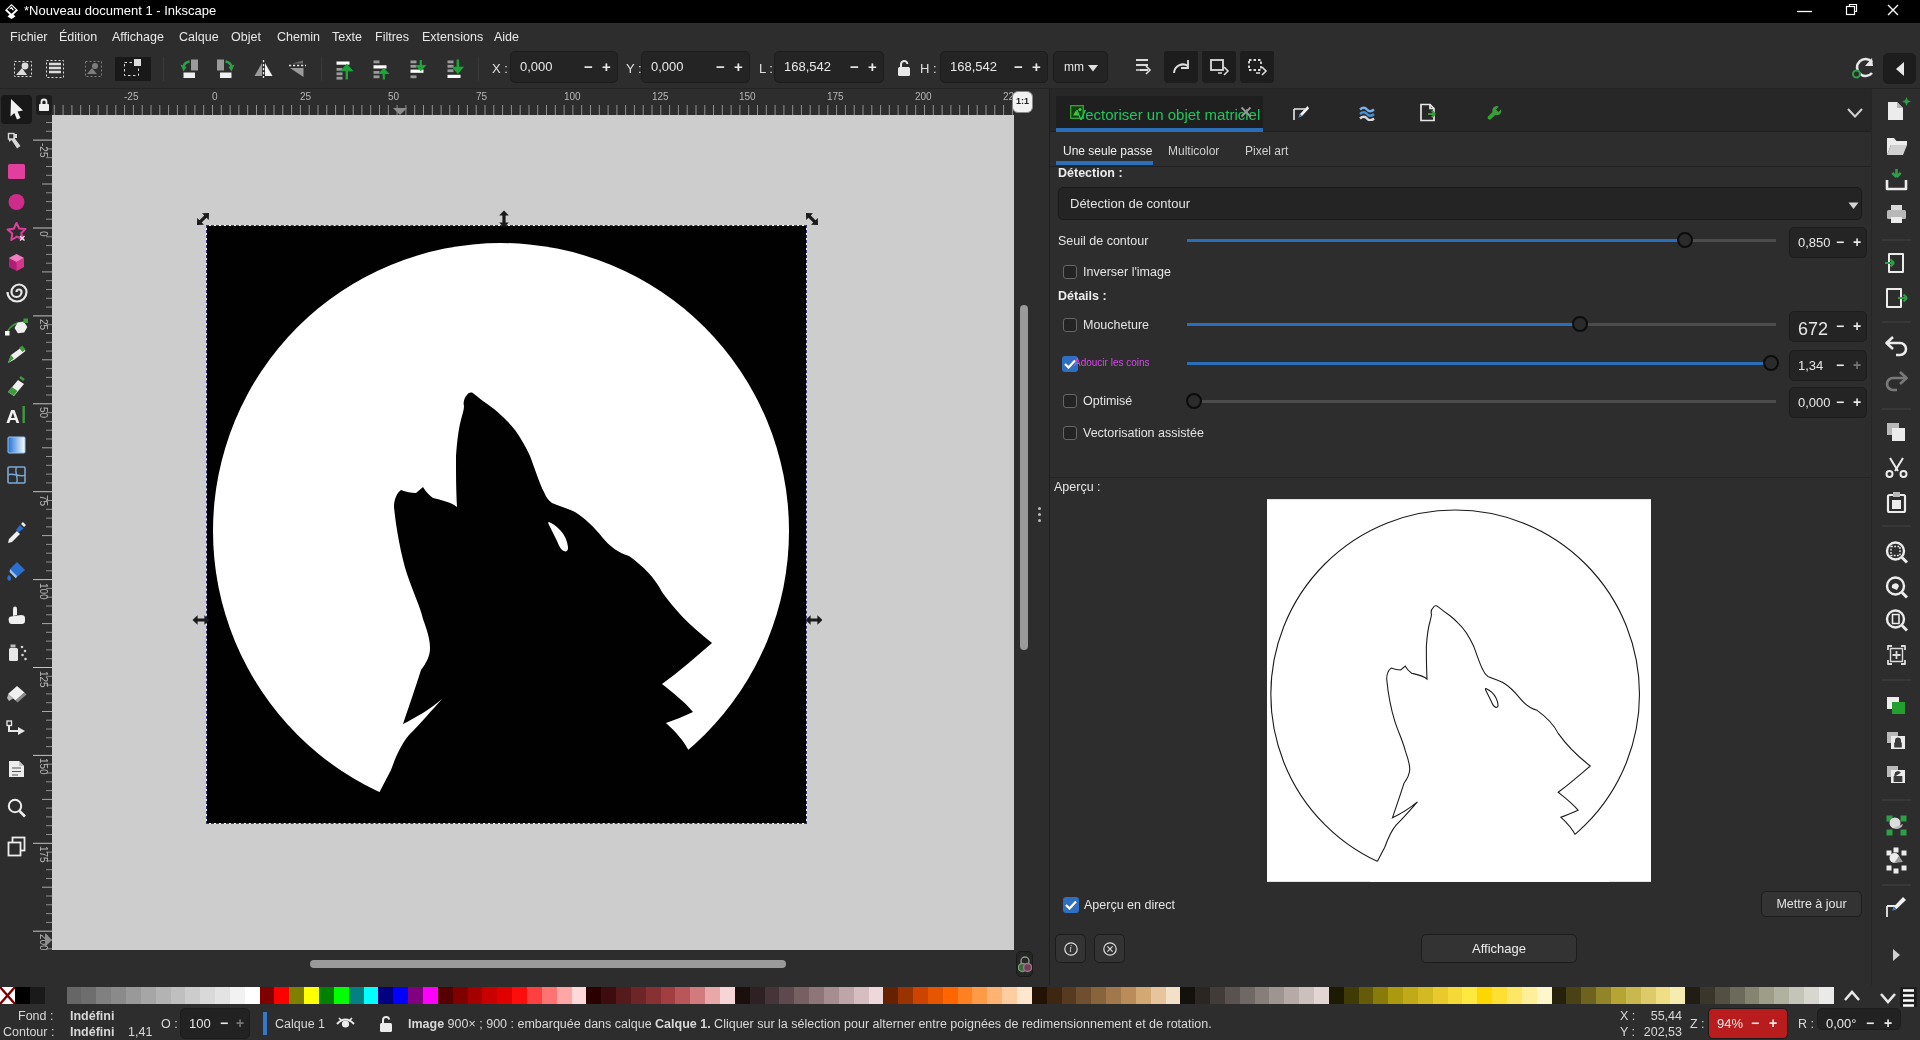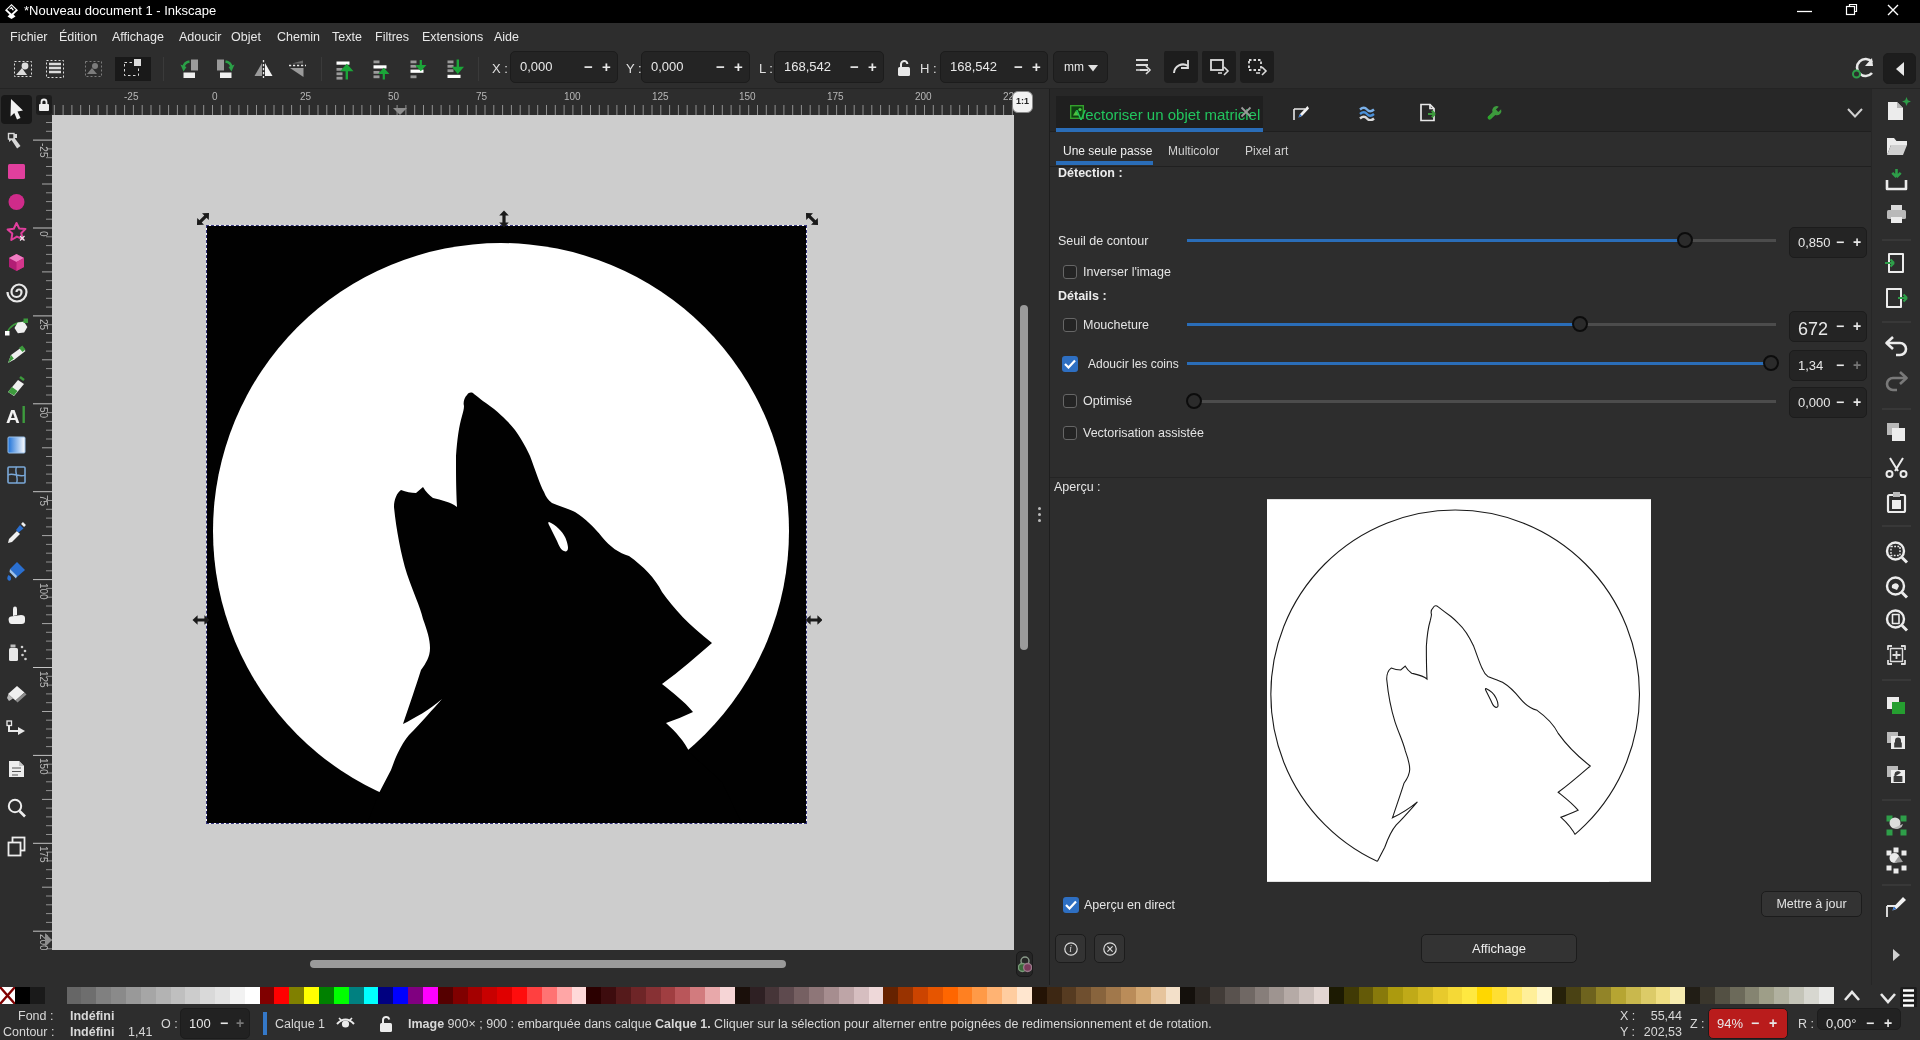--- a/index.html
+++ b/index.html
@@ -34,21 +34,21 @@
     <path d="M1 9.5 H16" stroke="#fff" stroke-width="1.3"></path>
     <rect x="50.5" y="4.5" width="8" height="8" fill="none" stroke="#fff" stroke-width="1.2"></rect>
     <path d="M53.5 4.5 V2.5 H60.5 V9.5 H58.5" fill="none" stroke="#fff" stroke-width="1.2"></path>
     <path d="M92 3 L102 13 M102 3 L92 13" stroke="#fff" stroke-width="1.4"></path>
   </svg>
 </div>
 <div id="menubar">
   <div class="menuitem" style="left:10px">Fichier</div>
   <div class="menuitem" style="left:59px">Édition</div>
   <div class="menuitem" style="left:112px">Affichage</div>
-  <div class="menuitem" style="left:179px">Adoucir</div>
+  <div class="menuitem" style="left:179px">Calque</div>
   <div class="menuitem" style="left:231px">Objet</div>
   <div class="menuitem" style="left:277px">Chemin</div>
   <div class="menuitem" style="left:332px">Texte</div>
   <div class="menuitem" style="left:375px">Filtres</div>
   <div class="menuitem" style="left:422px">Extensions</div>
   <div class="menuitem" style="left:494px">Aide</div>
 </div>
 <div id="toolbar">
   <svg class="abs" style="left:12px;top:5px" width="470" height="24" viewBox="0 0 470 24">
     <rect x="151" y="-2" width="1" height="26" fill="#3a3a3a"></rect>
@@ -424,20 +424,26 @@
       <path d="M1 1 L8 8.5 L15 1" fill="none" stroke="#d0d0d0" stroke-width="2"></path>
     </svg>
 
   <div class="abs" style="left:13px;top:55px;font-size:12px;color:#f0f0f0">Une seule passe</div>
   <div class="abs" style="left:6px;top:72px;width:97px;height:4px;background:#2a6db8"></div>
   <div class="abs" style="left:118px;top:55px;font-size:12px;color:#cfcfcf">Multicolor</div>
   <div class="abs" style="left:195px;top:55px;font-size:12px;color:#cfcfcf">Pixel art</div>
   <div class="abs" style="left:0;top:77px;width:822px;height:1px;background:#202020"></div>
 
   <div class="abs" style="left:8px;top:77px;font-size:12.5px;font-weight:bold;color:#ececec">Détection :</div>
+  <div class="abs" style="left:8px;top:98px;width:804px;height:33px;background:#242424;border:1px solid #191919;border-radius:5px">
+    <div class="abs" style="left:11px;top:8px;font-size:13px;color:#e4e4e4">Détection de contour</div>
+    <svg class="abs" style="left:789px;top:14px" width="11" height="8">
+        <path d="M0.5 0.5 L10.5 0.5 L5.5 7 Z" fill="#d4d4d4"></path>
+      </svg>
+  </div>
 
   <div class="abs" style="left:8px;top:145px;font-size:12.5px;color:#e4e4e4">Seuil de contour</div>
   <div class="abs" style="left:137px;top:150px;width:499px;height:3px;background:#2a6db8"></div>
   <div class="abs" style="left:636px;top:150px;width:90px;height:3px;background:#4c4c4c"></div>
   <div class="abs" style="left:627px;top:143px;width:16px;height:16px;background:#2b2b2b;border:2px solid #0c0c0c;border-radius:50%"></div>
   <div class="spin" style="left:739px;top:138px;width:78px;height:31px">
     <span class="abs" style="left:8px;top:7px;font-size:13px">0,850</span>
     <span class="abs" style="left:46px;top:6px;font-size:14px;font-weight:bold">−</span>
     <span class="abs" style="left:63px;top:6px;font-size:14px;font-weight:bold">+</span>
   </div>
@@ -456,21 +462,21 @@
     <span class="abs" style="left:8px;top:7px;font-size:18px">672</span>
     <span class="abs" style="left:46px;top:6px;font-size:14px;font-weight:bold">−</span>
     <span class="abs" style="left:63px;top:6px;font-size:14px;font-weight:bold">+</span>
   </div>
 
   <div class="abs" style="left:12px;top:267px;width:16px;height:16px;background:#2e6fc2;border-radius:3px">
     <svg class="abs" style="left:2px;top:3px" width="12" height="10">
         <path d="M1 5 L4.5 8.5 L11 1.5" fill="none" stroke="#fff" stroke-width="2.2"></path>
       </svg>
   </div>
-  <div class="abs" style="left:38px;top:268px;font-size:12px;color:#e5e5e5">Adoucir les coins</div>
+  <div class="abs" style="left:24px;top:268px;font-size:10px;color:#d946ef">Adoucir les coins</div>
   <div class="abs" style="left:137px;top:273px;width:585px;height:3px;background:#2a6db8"></div>
   <div class="abs" style="left:713px;top:266px;width:16px;height:16px;background:#2b2b2b;border:2px solid #0c0c0c;border-radius:50%"></div>
   <div class="spin" style="left:739px;top:261px;width:78px;height:31px">
     <span class="abs" style="left:8px;top:7px;font-size:13px">1,34</span>
     <span class="abs" style="left:46px;top:6px;font-size:14px;font-weight:bold">−</span>
     <span class="abs" style="left:63px;top:6px;font-size:14px;font-weight:bold;color:#777">+</span>
   </div>
 
   <div class="abs" style="left:13px;top:305px;width:14px;height:14px;background:#242424;border:1px solid #666;border-radius:3px"></div>
   <div class="abs" style="left:33px;top:305px;font-size:12.5px;color:#e4e4e4">Optimisé</div>

